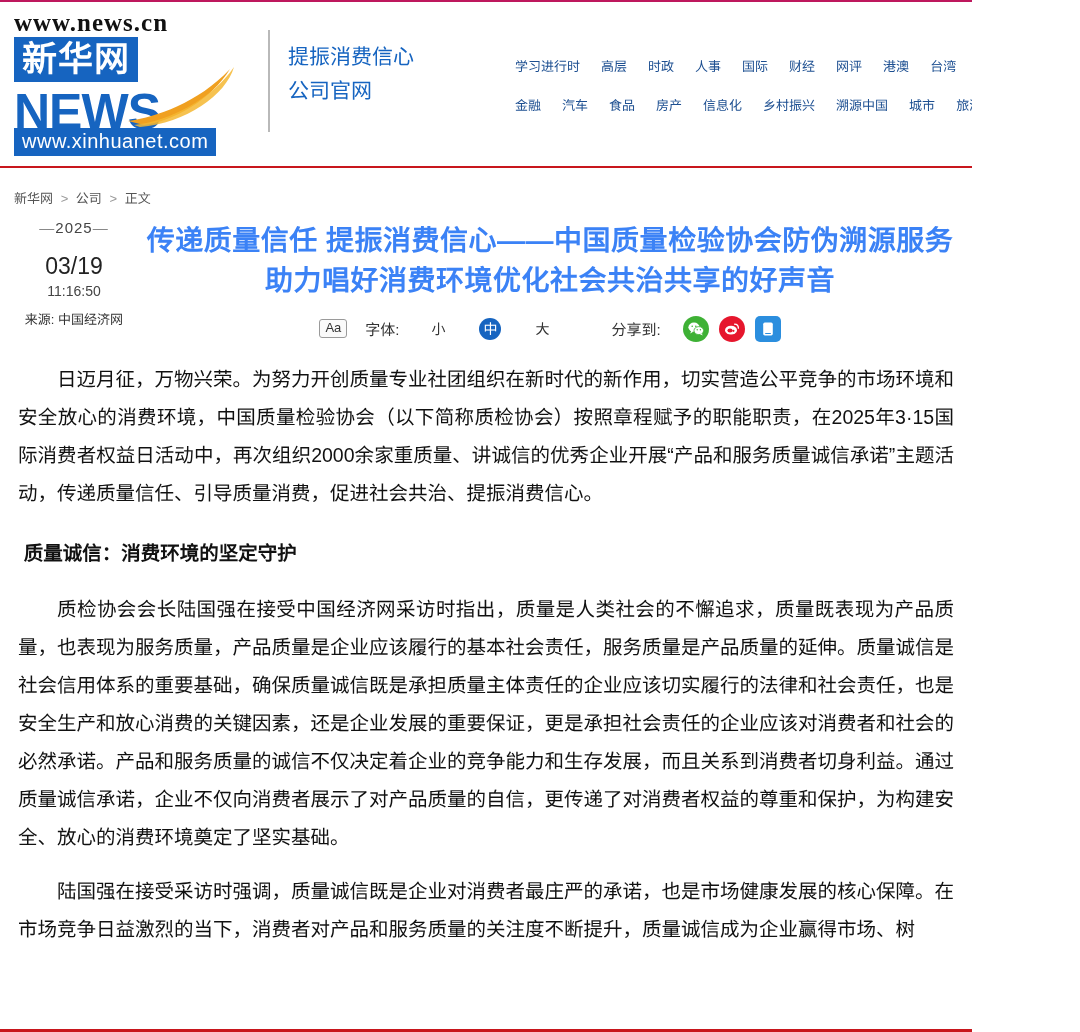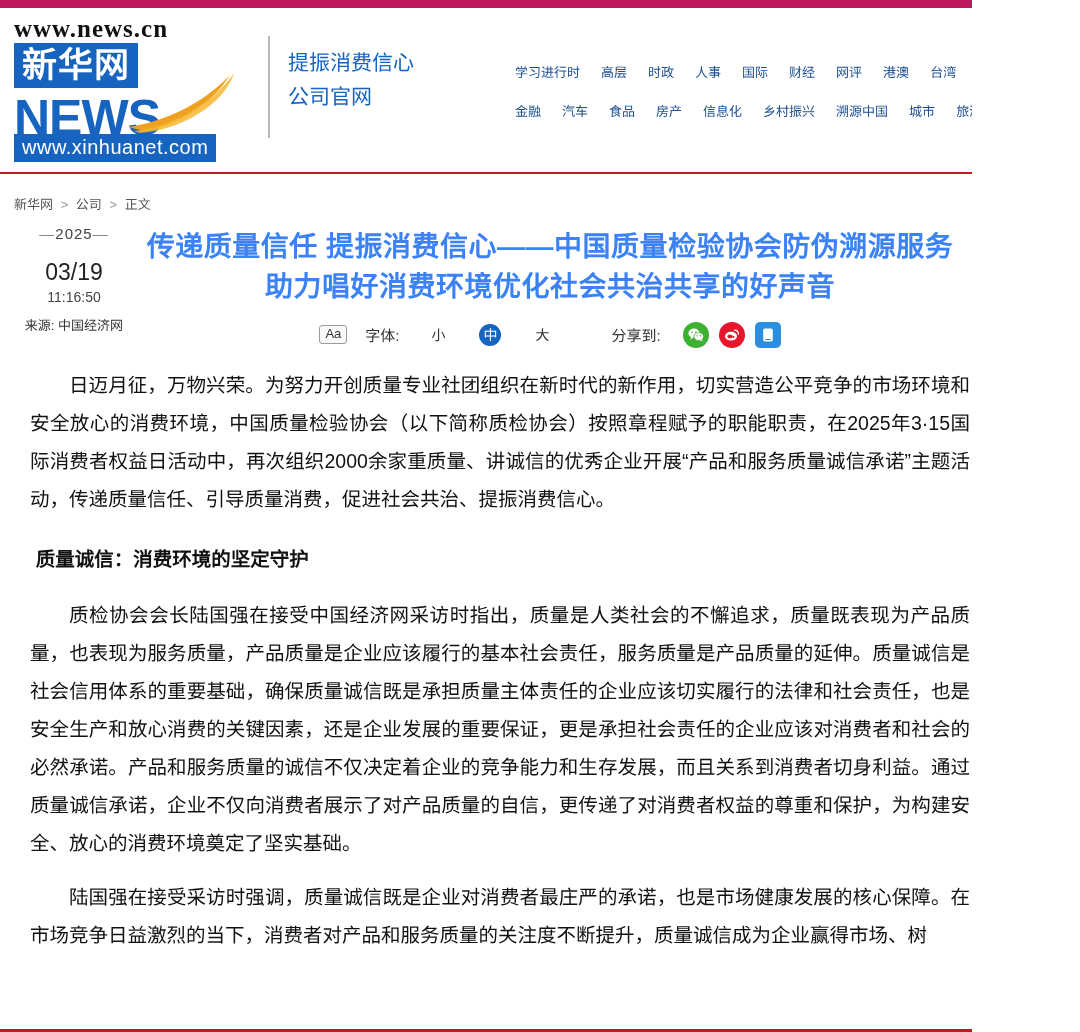--- a/index.html
+++ b/index.html
@@ -7,21 +7,21 @@
     margin: 0; padding: 0;
     background: #ffffff;
     font-family: "Liberation Sans", "DejaVu Sans", sans-serif;
   }
   .page {
     position: relative;
     width: 972px;
     height: 1032px;
     overflow: hidden;
     background: #fff;
-    border-top: 8px solid #be185d;
+    border-top: 2px solid #be185d;
     border-bottom: 3px solid #c8161d;
   }
   
   .header {
     display: flex;
     align-items: stretch;
     padding: 6px 14px 10px 14px;
     border-bottom: 2px solid #c8161d;
     height: 166px;
   }
@@ -230,21 +230,21 @@
     text-align: justify;
     font-family: "Liberation Sans", "DejaVu Sans", sans-serif;
   }
   .article-body p { margin: 0 0 16px 0; text-indent: 2em; }
   .article-body p.subhead {
     font-weight: bold;
     text-indent: 0;
     margin: 22px 0 18px 0;
     padding-left: 0.3em;
   }
-  .article-wrap { padding: 0 2px; margin-left: 28px; }
+  .article-wrap { padding: 0 18px; }
 </style>
 </head>
 <body>
 
 <div class="page">
 
   <div class="header">
 
     <div class="logo-block">
       <div class="logo-top">www.news.cn</div>

